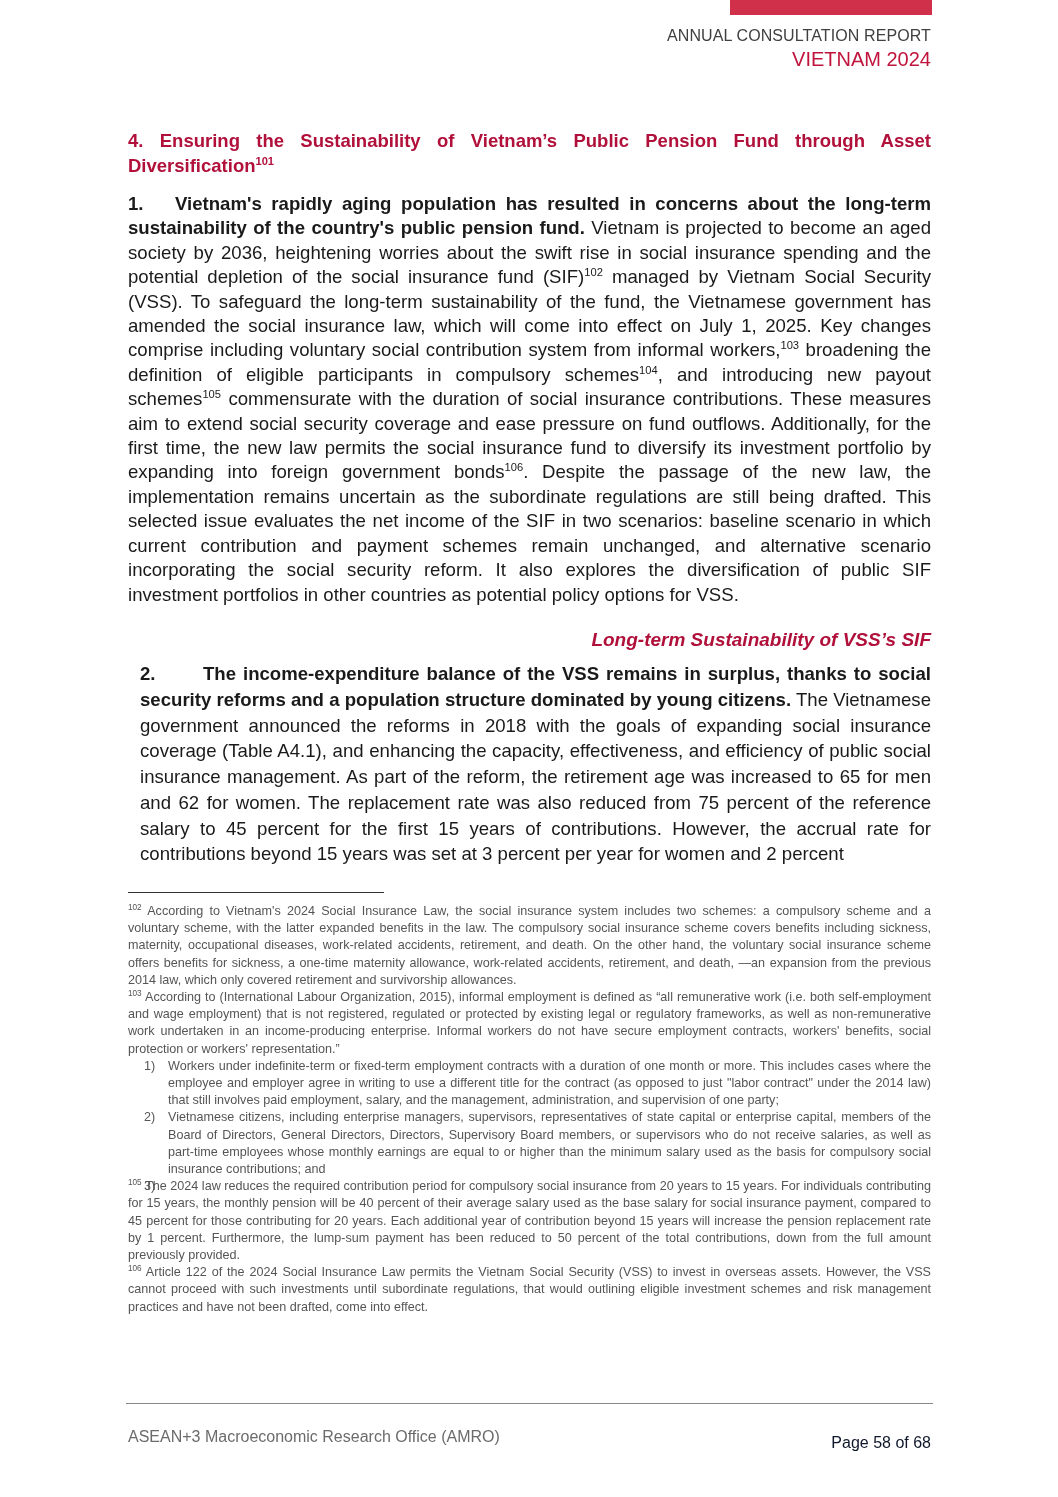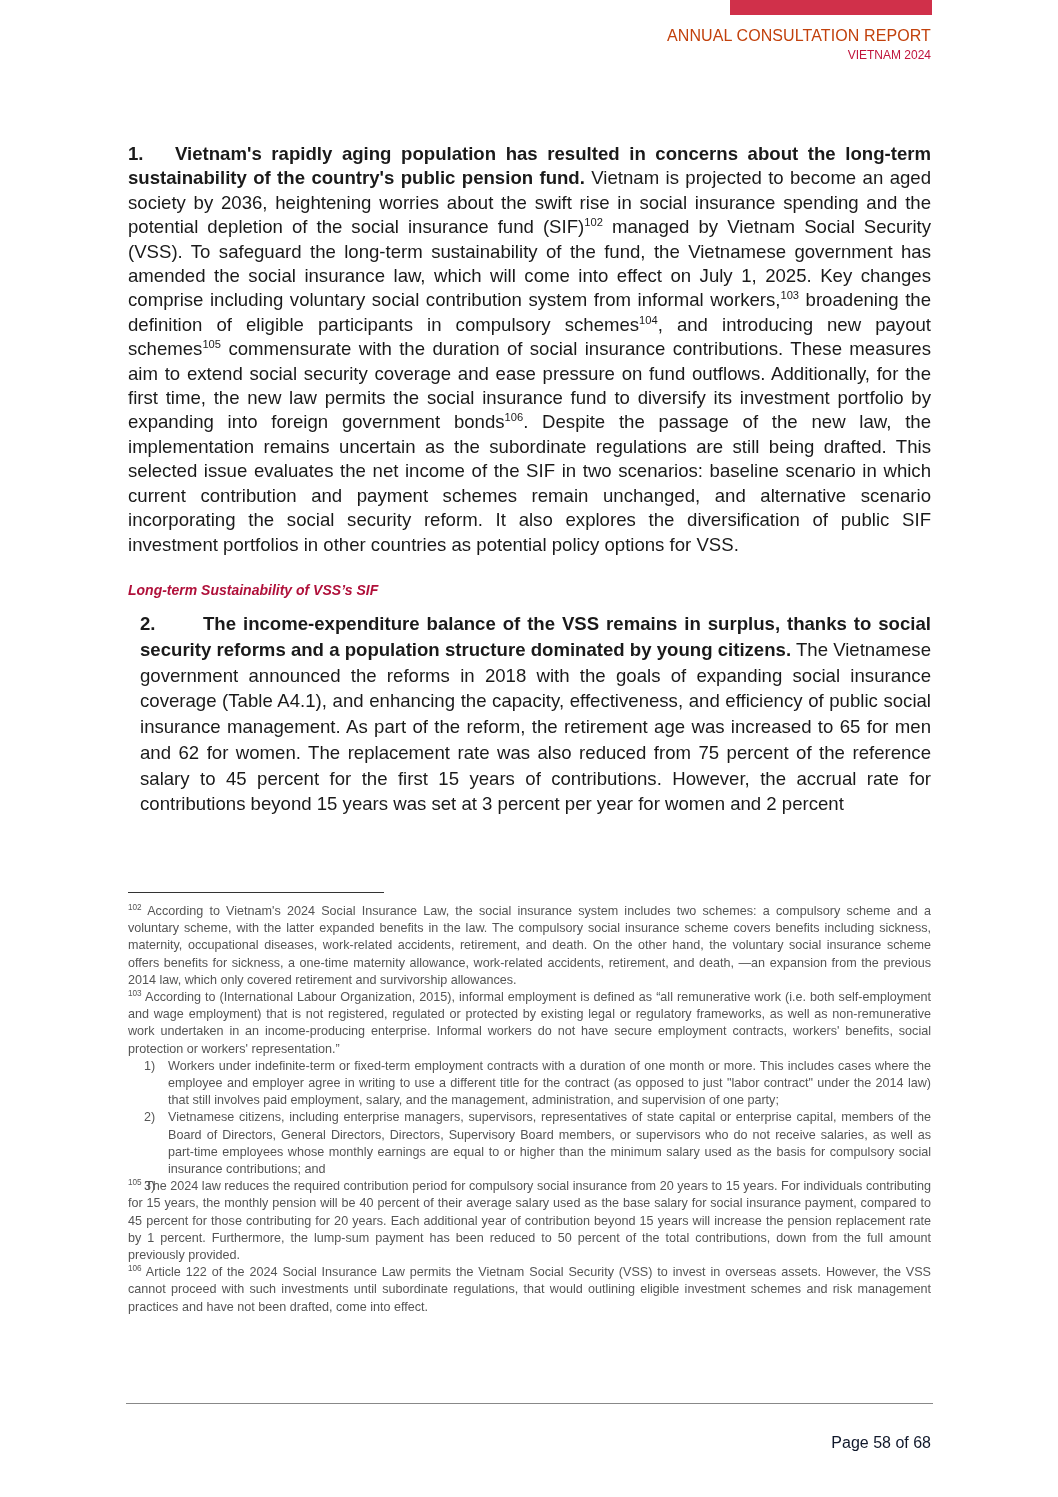--- a/index.html
+++ b/index.html
@@ -1,30 +1,30 @@
 <!DOCTYPE html>
 <html><head>
 <meta charset="utf-8">
 <style>
   html, body { margin: 0; padding: 0; background: #ffffff; }
   body { width: 1058px; height: 1497px; position: relative; overflow: hidden;
          font-family: "Liberation Sans", sans-serif; color: #1a1a1a; }
   .page { position: absolute; left: 0; top: 0; width: 1058px; height: 1497px; }
   .top-bar { position: absolute; left: 730px; top: 0; width: 202px; height: 15px; background: #d0304a; }
-  .header-title { position: absolute; right: 127px; top: 27px; font-size: 16px; color: #c2410c; text-align: right; letter-spacing: 0.1px; }
-  .header-sub { position: absolute; right: 127px; top: 48px; font-size: 12px; color: #c0143c; text-align: right; }
+  .header-title { position: absolute; right: 127px; top: 27px; font-size: 16px; color: #404040; text-align: right; letter-spacing: 0.1px; }
+  .header-sub { position: absolute; right: 127px; top: 48px; font-size: 20px; color: #c0143c; text-align: right; }
   .content { position: absolute; left: 128px; top: 128px; width: 803px; }
   .section-title { font-size: 18.5px; color: #b0103a; line-height: 25px; text-align: justify; text-align-last: left; margin: 0; }
   .section-title .t1 { display: block; text-align: justify; text-align-last: justify; }
   sup { font-size: 0.6em; line-height: 0; vertical-align: super; }
   .para { font-size: 18.6px; line-height: 24.4px; text-align: justify; margin: 14px 0 0 0; color: #1a1a1a; }
   .para .num { font-weight: bold; display: inline-block; width: 47px; }
   .para .num2 { font-weight: bold; display: inline-block; width: 63px; }
   .para b { font-weight: bold; }
-  .subheading { font-size: 14px; font-style: italic; font-weight: bold; color: #b0103a; margin: 22px 0 0 0; line-height: 22px; }
+  .subheading { font-size: 19px; font-style: italic; font-weight: bold; color: #b0103a; margin: 22px 0 0 0; line-height: 22px; text-align: right; }
   .para2 { line-height: 25.8px; margin-top: 10px; margin-left: 12px; }
   .fn-rule { position: absolute; left: 128px; top: 892px; width: 256px; height: 1px; background: #333; }
   .footnotes { position: absolute; left: 128px; top: 903px; width: 803px; font-size: 12.6px; line-height: 17.2px; color: #555; text-align: justify; }
   .footnotes p { margin: 0; }
   .footnotes sup { font-size: 0.65em; }
   .fn-list { list-style: none; margin: 0; padding: 0; }
   .fn-list li { position: relative; padding-left: 40px; }
   .fn-list li .ln { position: absolute; left: 16px; top: 0; }
   .footer-rule { position: absolute; left: 126px; top: 1403px; width: 807px; height: 1px; background: #888; }
   .footer-left { position: absolute; left: 128px; top: 1428px; font-size: 16px; color: #6b6b6b; }
@@ -32,20 +32,24 @@
 </style>
 </head>
 <body>
 
 <div class="page">
   <div class="top-bar" style="background: rgb(208, 48, 74);"></div>
   <div class="header-title">ANNUAL CONSULTATION REPORT</div>
   <div class="header-sub">VIETNAM 2024</div>
 
   <div class="content">
+    <h2 class="section-title">
+      <span class="t1">4. Ensuring the Sustainability of Vietnam’s Public Pension Fund through Asset</span>
+      <span>Diversification</span><sup>101</sup>
+    </h2>
 
     <p class="para"><span class="num">1.</span><b>Vietnam's rapidly aging population has resulted in concerns about the long-term sustainability of the country's public pension fund.</b><span> Vietnam is projected to become an aged society by 2036, heightening worries about the swift rise in social insurance spending and the potential depletion of the social insurance fund (SIF)</span><sup>102</sup><span> managed by Vietnam Social Security (VSS). To safeguard the long-term sustainability of the fund, the Vietnamese government has amended the social insurance law, which will come into effect on July 1, 2025. Key changes comprise including voluntary social contribution system from informal workers,</span><sup>103</sup><span> broadening the definition of eligible participants in compulsory schemes</span><sup>104</sup><span>, and introducing new payout schemes</span><sup>105</sup><span> commensurate with the duration of social insurance contributions. These measures aim to extend social security coverage and ease pressure on fund outflows. Additionally, for the first time, the new law permits the social insurance fund to diversify its investment portfolio by expanding into foreign government bonds</span><sup>106</sup><span>. Despite the passage of the new law, the implementation remains uncertain as the subordinate regulations are still being drafted. This selected issue evaluates the net income of the SIF in two scenarios: baseline scenario in which current contribution and payment schemes remain unchanged, and alternative scenario incorporating the social security reform. It also explores the diversification of public SIF investment portfolios in other countries as potential policy options for VSS.</span></p>
 
     <h3 class="subheading">Long-term Sustainability of VSS’s SIF</h3>
 
     <p class="para para2"><span class="num2">2.</span><b>The income-expenditure balance of the VSS remains in surplus, thanks to social security reforms and a population structure dominated by young citizens.</b><span> The Vietnamese government announced the reforms in 2018 with the goals of expanding social insurance coverage (Table A4.1), and enhancing the capacity, effectiveness, and efficiency of public social insurance management. As part of the reform, the retirement age was increased to 65 for men and 62 for women. The replacement rate was also reduced from 75 percent of the reference salary to 45 percent for the first 15 years of contributions. However, the accrual rate for contributions beyond 15 years was set at 3 percent per year for women and 2 percent</span></p>
   </div>
 
   <div class="fn-rule"></div>
 
@@ -55,14 +59,15 @@
     <ol class="fn-list">
       <li><span class="ln">1)</span><span>Workers under indefinite-term or fixed-term employment contracts with a duration of one month or more. This includes cases where the employee and employer agree in writing to use a different title for the contract (as opposed to just "labor contract" under the 2014 law) that still involves paid employment, salary, and the management, administration, and supervision of one party;</span></li>
       <li><span class="ln">2)</span><span>Vietnamese citizens, including enterprise managers, supervisors, representatives of state capital or enterprise capital, members of the Board of Directors, General Directors, Directors, Supervisory Board members, or supervisors who do not receive salaries, as well as part-time employees whose monthly earnings are equal to or higher than the minimum salary used as the basis for compulsory social insurance contributions; and</span></li>
       <li><span class="ln">3)</span></li>
     </ol>
     <p><sup>105</sup><span> The 2024 law reduces the required contribution period for compulsory social insurance from 20 years to 15 years. For individuals contributing for 15 years, the monthly pension will be 40 percent of their average salary used as the base salary for social insurance payment, compared to 45 percent for those contributing for 20 years. Each additional year of contribution beyond 15 years will increase the pension replacement rate by 1 percent. Furthermore, the lump-sum payment has been reduced to 50 percent of the total contributions, down from the full amount previously provided.</span></p>
     <p><sup>106</sup><span> Article 122 of the 2024 Social Insurance Law permits the Vietnam Social Security (VSS) to invest in overseas assets. However, the VSS cannot proceed with such investments until subordinate regulations, that would outlining eligible investment schemes and risk management practices and have not been drafted, come into effect.</span></p>
   </div>
 
   <div class="footer-rule"></div>
+  <div class="footer-left">ASEAN+3 Macroeconomic Research Office (AMRO)</div>
   <div class="footer-right">Page 58 of 68</div>
 </div>
 
 </body></html>

